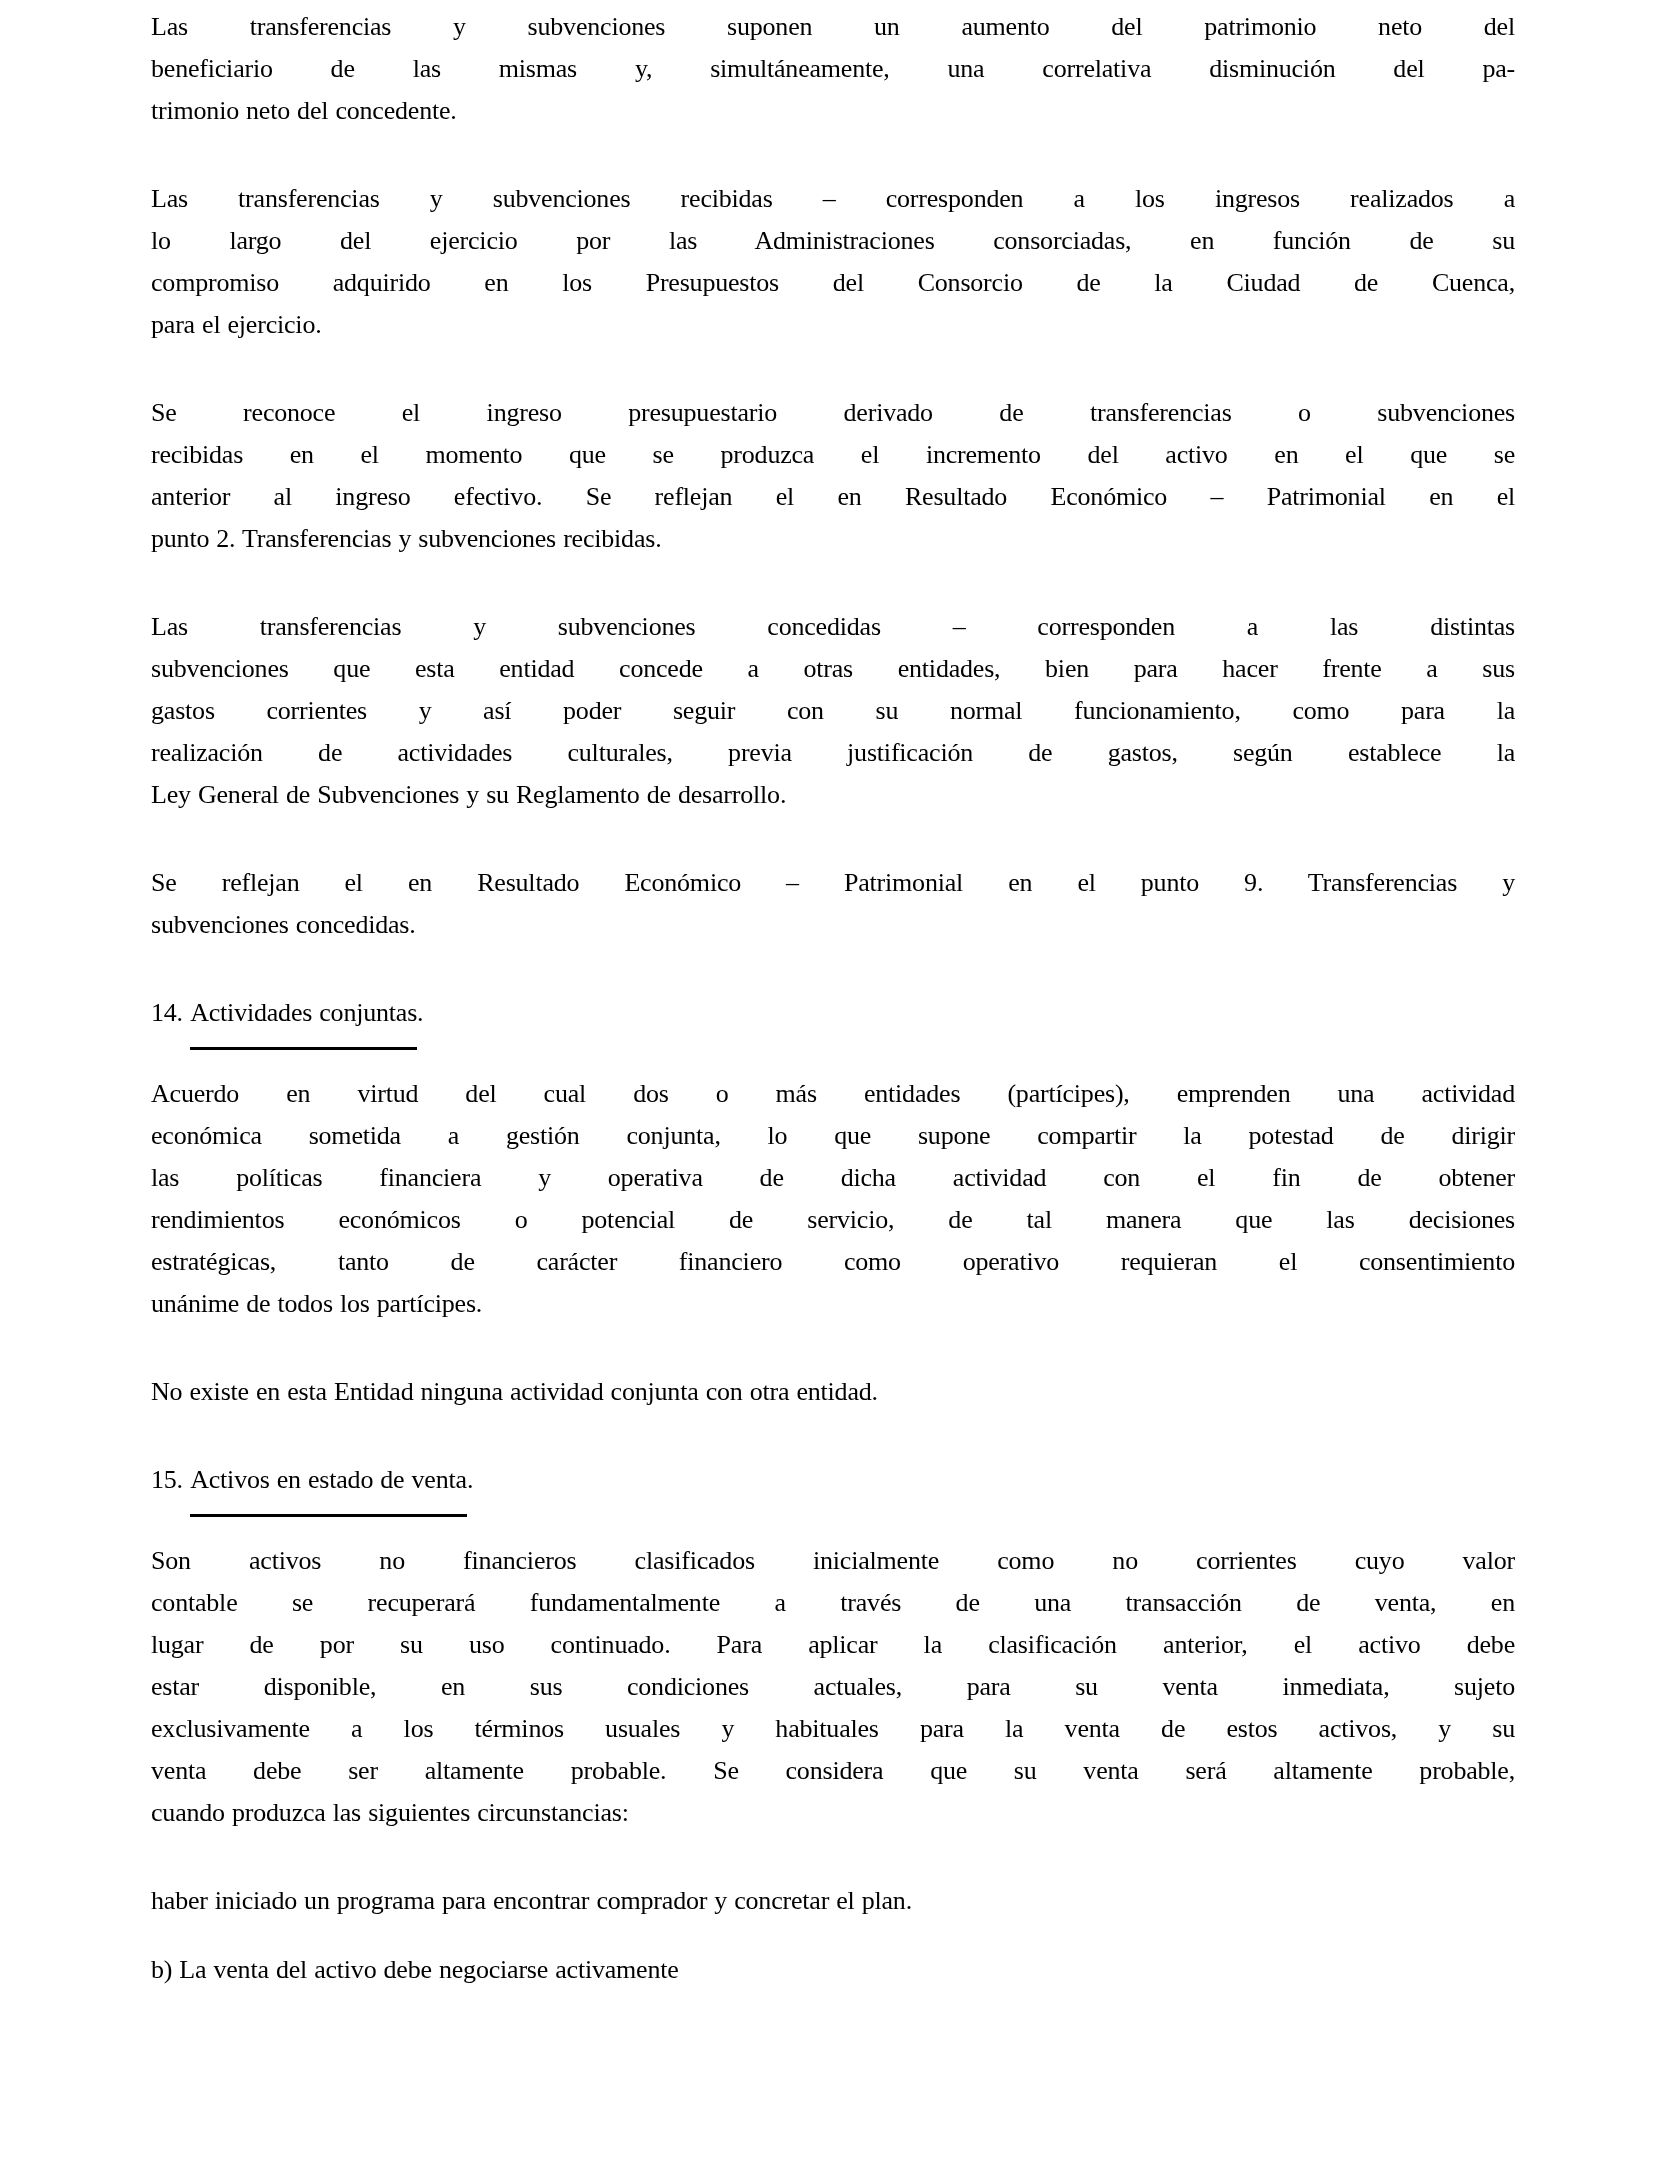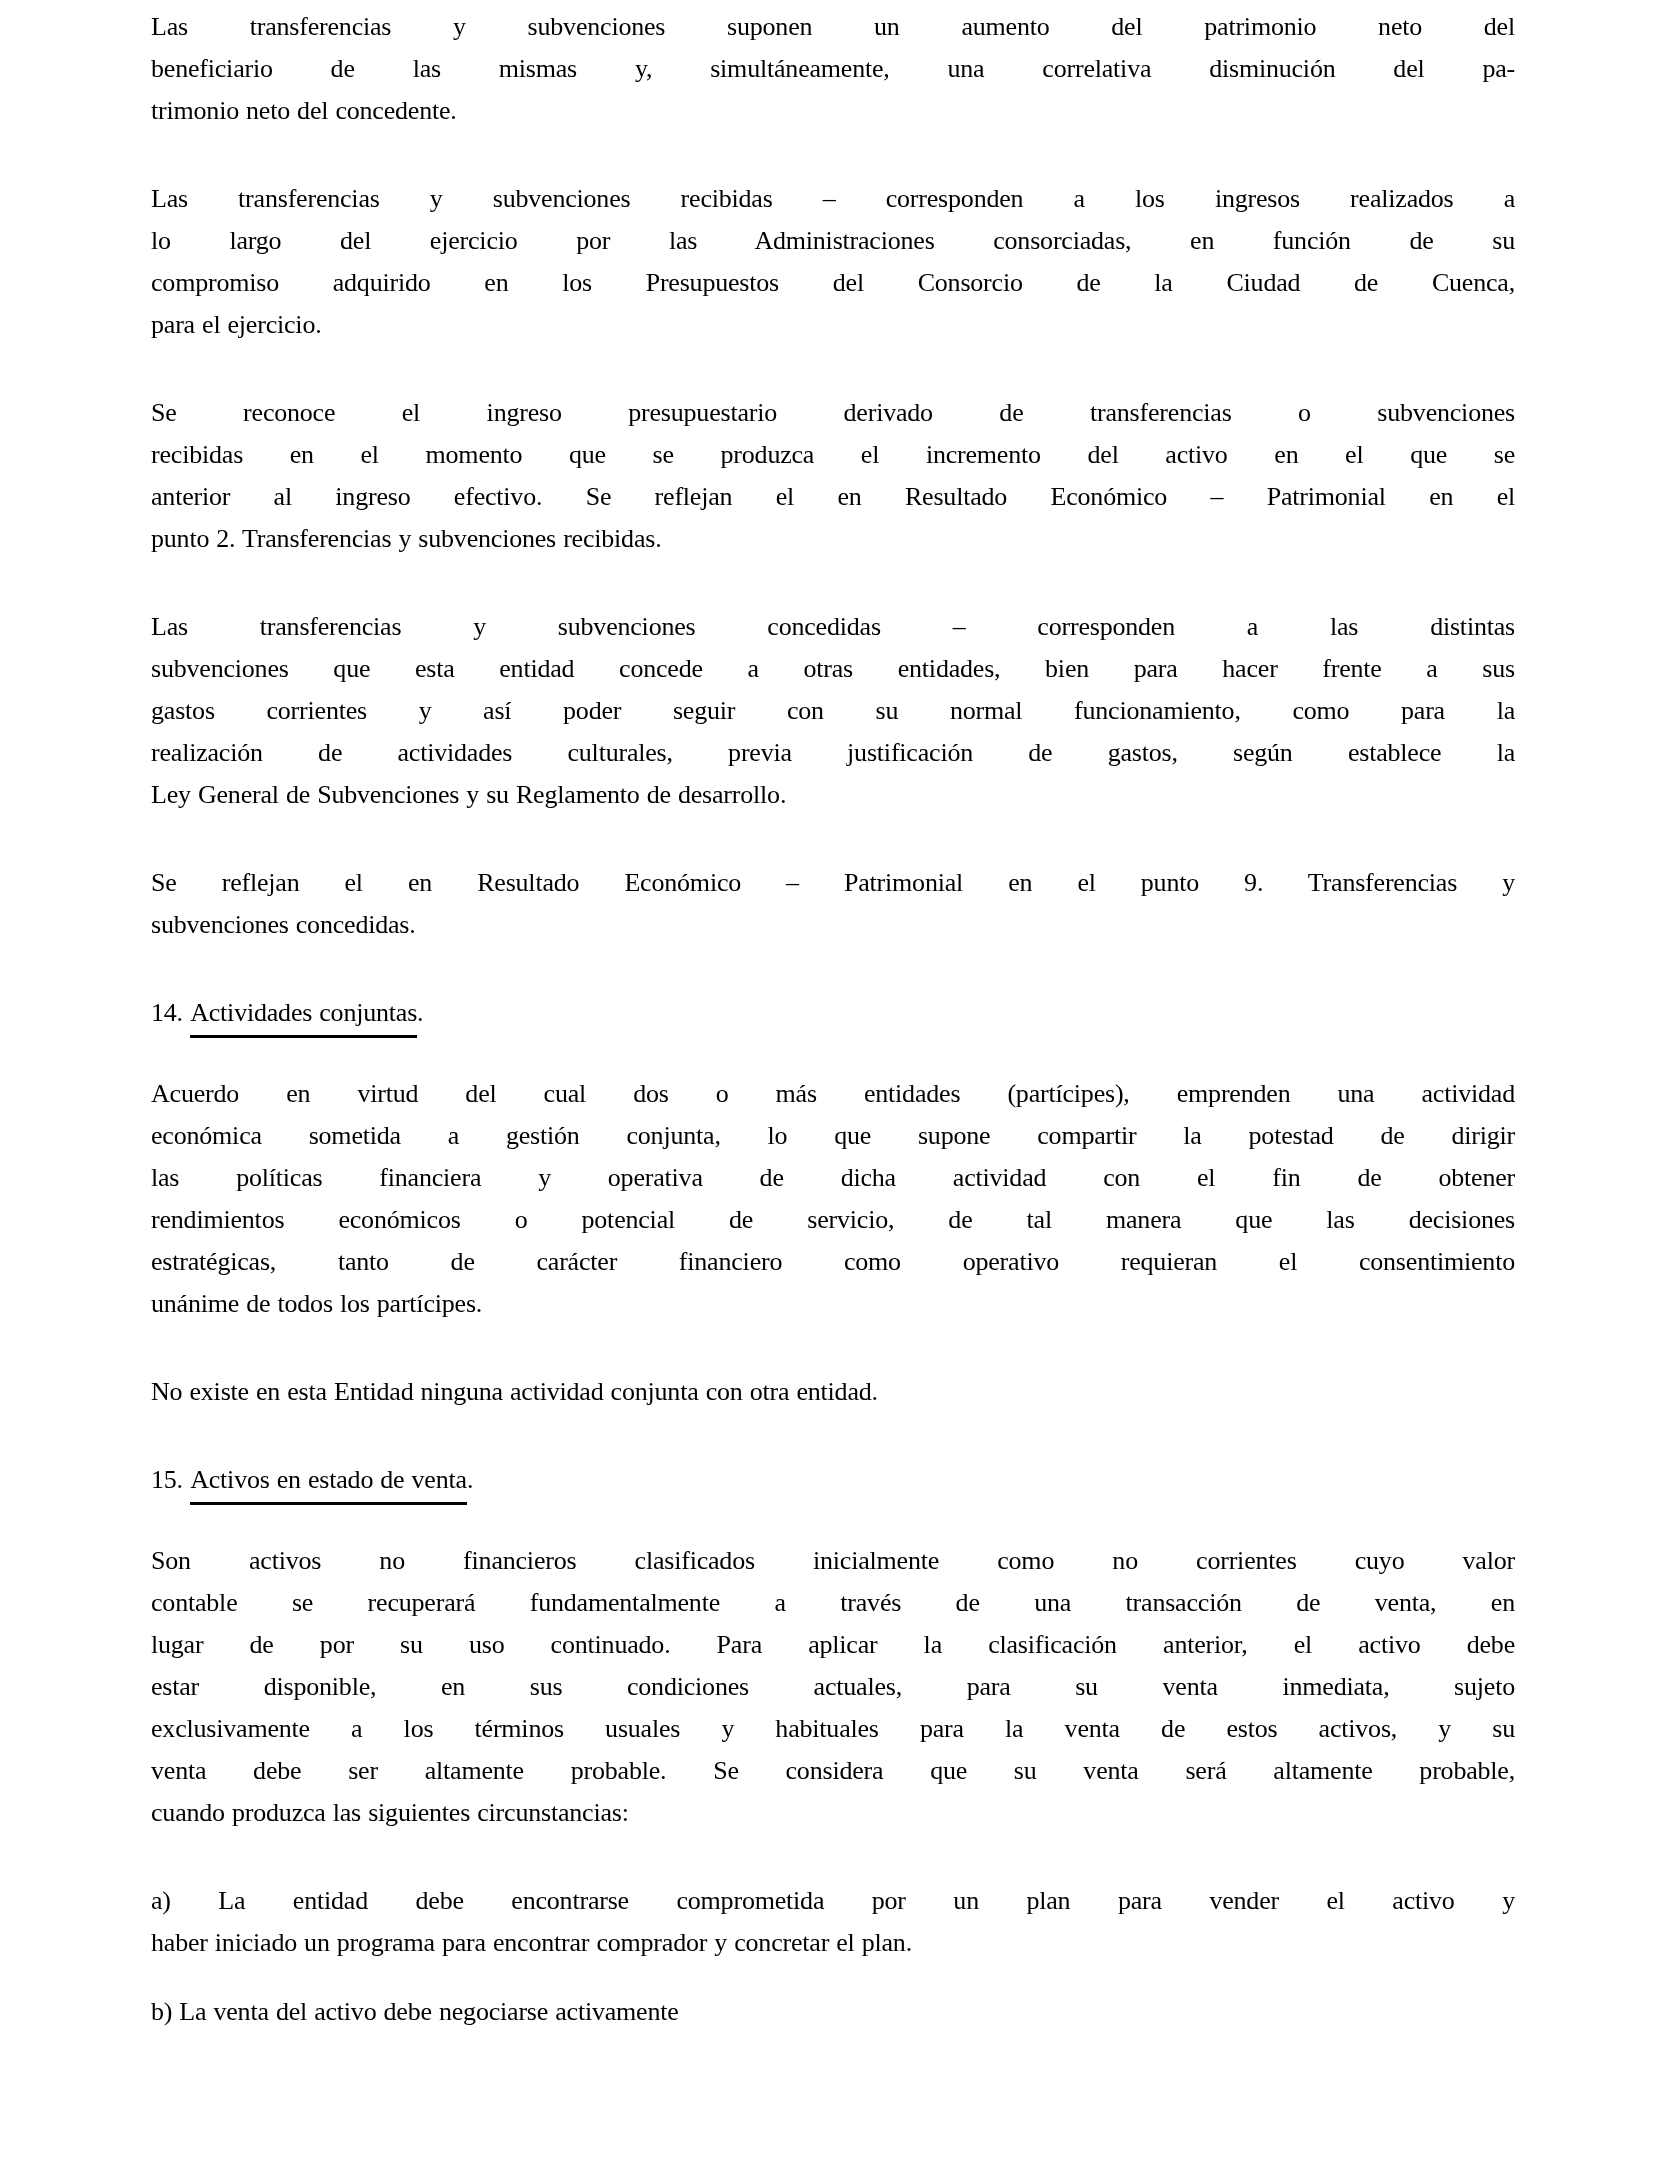--- a/index.html
+++ b/index.html
@@ -47,21 +47,21 @@
   }
   .line.justify {
     text-align: justify;
     text-align-last: justify;
   }
   .h-prefix {
     margin-right: 0.28em;
   }
   .h-title {
     border-bottom: 3.1px solid #000000;
-    padding-bottom: 8px;
+    padding-bottom: 20px;
   }
 </style>
 </head>
 <body>
 
 <div class="doc" id="doc-root">
     <p class="block paragraph">
       <span class="line justify">Las transferencias y subvenciones suponen un aumento del patrimonio neto del</span>
       <span class="line justify">beneficiario de las mismas y, simultáneamente, una correlativa disminución del pa-</span>
       <span class="line">trimonio neto del concedente.</span>
@@ -105,20 +105,19 @@
     <p class="block paragraph">
       <span class="line justify">Son activos no financieros clasificados inicialmente como no corrientes cuyo valor</span>
       <span class="line justify">contable se recuperará fundamentalmente a través de una transacción de venta, en</span>
       <span class="line justify">lugar de por su uso continuado. Para aplicar la clasificación anterior, el activo debe</span>
       <span class="line justify">estar disponible, en sus condiciones actuales, para su venta inmediata, sujeto</span>
       <span class="line justify">exclusivamente a los términos usuales y habituales para la venta de estos activos, y su</span>
       <span class="line justify">venta debe ser altamente probable. Se considera que su venta será altamente probable,</span>
       <span class="line">cuando produzca las siguientes circunstancias:</span>
     </p>
     <p class="block item">
-      <span class="line justify">a) La entidad debe encontrarse comprometida por un plan para vender el activo y</span>
       <span class="line">haber iniciado un programa para encontrar comprador y concretar el plan.</span>
     </p>
     <p class="block item-last">
       <span class="line">b) La venta del activo debe negociarse activamente</span>
     </p>
   </div>
 
 
 </body></html>

